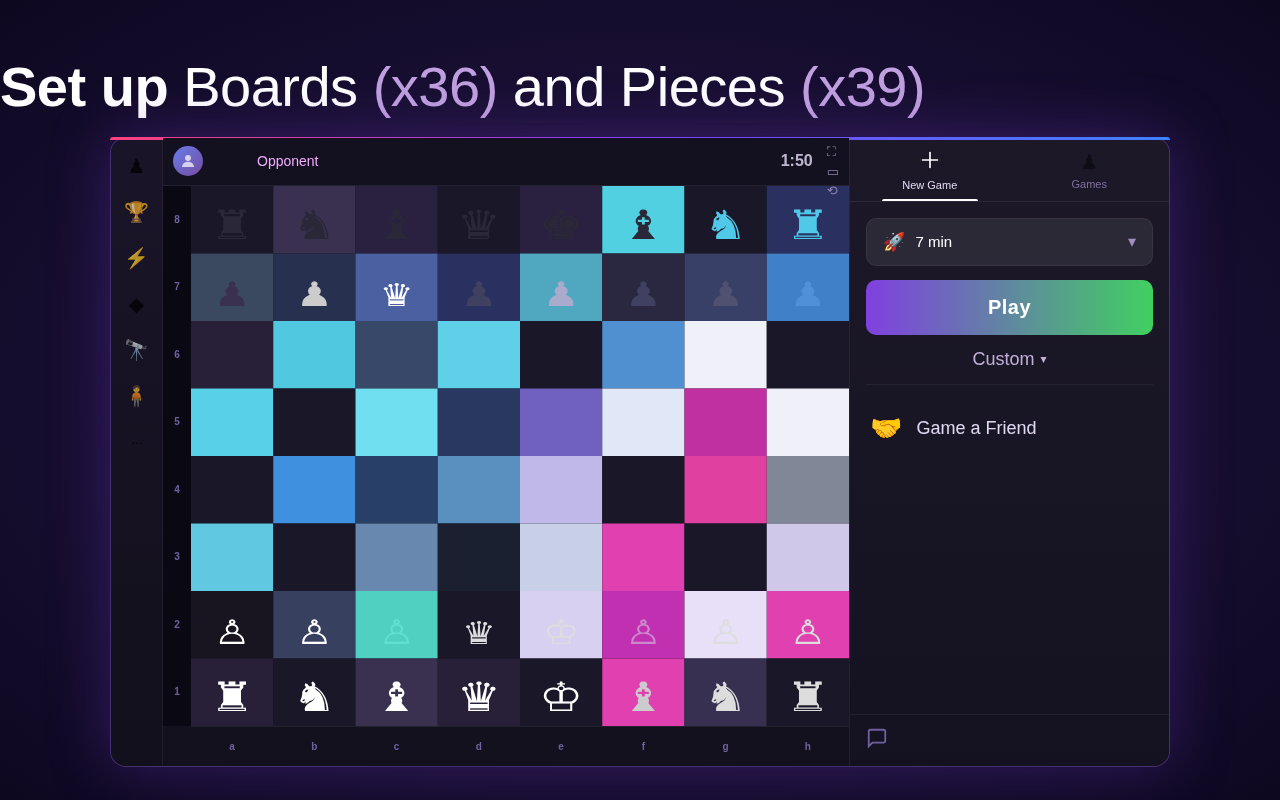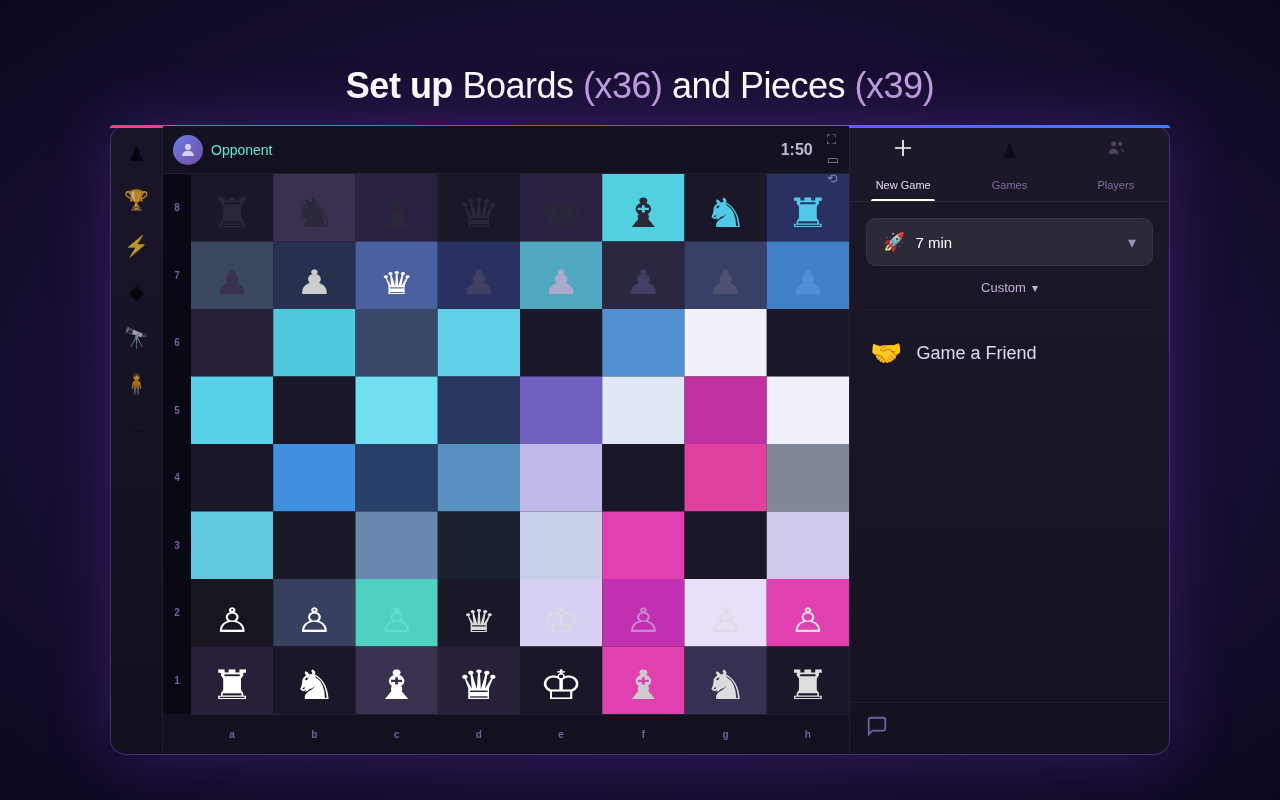--- a/index.html
+++ b/index.html
@@ -11,23 +11,22 @@
       font-family: -apple-system, BlinkMacSystemFont, 'Segoe UI', sans-serif;
       overflow: hidden;
       display: flex;
       flex-direction: column;
       align-items: center;
       justify-content: center;
     }
 
     .title-bar {
       width: 100%;
-      text-align: center;
       padding: 20px 0 18px;
-      font-size: 36px;
+      font-size: 56px;
       color: white;
       font-weight: 300;
       letter-spacing: -0.5px;
       flex-shrink: 0;
     }
 
     .title-bar strong {
       font-weight: 800;
     }
 
@@ -86,23 +85,24 @@
       border-radius: 50%;
       background: linear-gradient(135deg, #667eea, #764ba2);
       display: flex;
       align-items: center;
       justify-content: center;
       font-size: 14px;
       color: white;
     }
 
     .player-name {
-      color: #5eead4;
+      color: #f0abfc;
       font-size: 14px;
       flex: 1;
+      margin-left: 46px;
     }
 
     .timer {
       color: #c0b8d0;
       font-size: 16px;
       font-weight: 600;
       font-variant-numeric: tabular-nums;
     }
 
     
@@ -122,21 +122,21 @@
     }
 
     .panel-tab {
       flex: 1;
       display: flex;
       flex-direction: column;
       align-items: center;
       justify-content: center;
       padding: 12px 8px 10px;
       cursor: pointer;
-      gap: 16px;
+      gap: 4px;
       position: relative;
     }
 
     .panel-tab.active::after {
       content: '';
       position: absolute;
       bottom: 0;
       left: 20%;
       right: 20%;
       height: 2px;
@@ -216,21 +216,21 @@
     .custom-row {
       display: flex;
       align-items: center;
       justify-content: center;
       gap: 6px;
       cursor: pointer;
     }
 
     .custom-text {
       color: #c0b0d8;
-      font-size: 13px;
+      font-size: 18px;
     }
 
     .custom-chevron {
       color: #c0b0d8;
       font-size: 12px;
     }
 
     
     .play-friend-row {
       display: flex;
@@ -465,43 +465,33 @@
                 <rect x="11" y="2" width="2" height="20" rx="1"></rect>
                 <rect x="2" y="11" width="20" height="2" rx="1"></rect>
               </svg>
           </div>
           <span class="tab-label">New Game</span>
         </div>
         <div class="panel-tab">
           <div class="tab-icon" style="opacity:0.5;">♟</div>
           <span class="tab-label">Games</span>
         </div>
-        <div class="panel-tab">
-          <div class="tab-icon" style="opacity:0.5;">
-            <svg width="20" height="20" viewBox="0 0 24 24" fill="#8070a0">
-                <circle cx="9" cy="7" r="3"></circle>
-                <path d="M3 19c0-3.3 2.7-6 6-6s6 2.7 6 6"></path>
-                <circle cx="17" cy="7" r="2.5"></circle>
-                <path d="M17 13c2.8 0 5 2.2 5 5"></path>
-              </svg>
-          </div>
-          <span class="tab-label">Players</span>
-        </div>
       </div>
 
       <div class="panel-content">
 
         <div class="time-selector">
           <div class="time-left">
             <span class="rocket-emoji">🚀</span>
             <span>7 min</span>
           </div>
           <span class="chevron-down">▾</span>
         </div>
 
+        <button class="play-btn">Play</button>
 
         <div class="custom-row">
           <span class="custom-text">Custom</span>
           <span class="custom-chevron">▾</span>
         </div>
 
         <div style="height:1px;background:rgba(255,255,255,0.06);"></div>
 
         <div class="play-friend-row">
           <span class="friend-icon">🤝</span>

